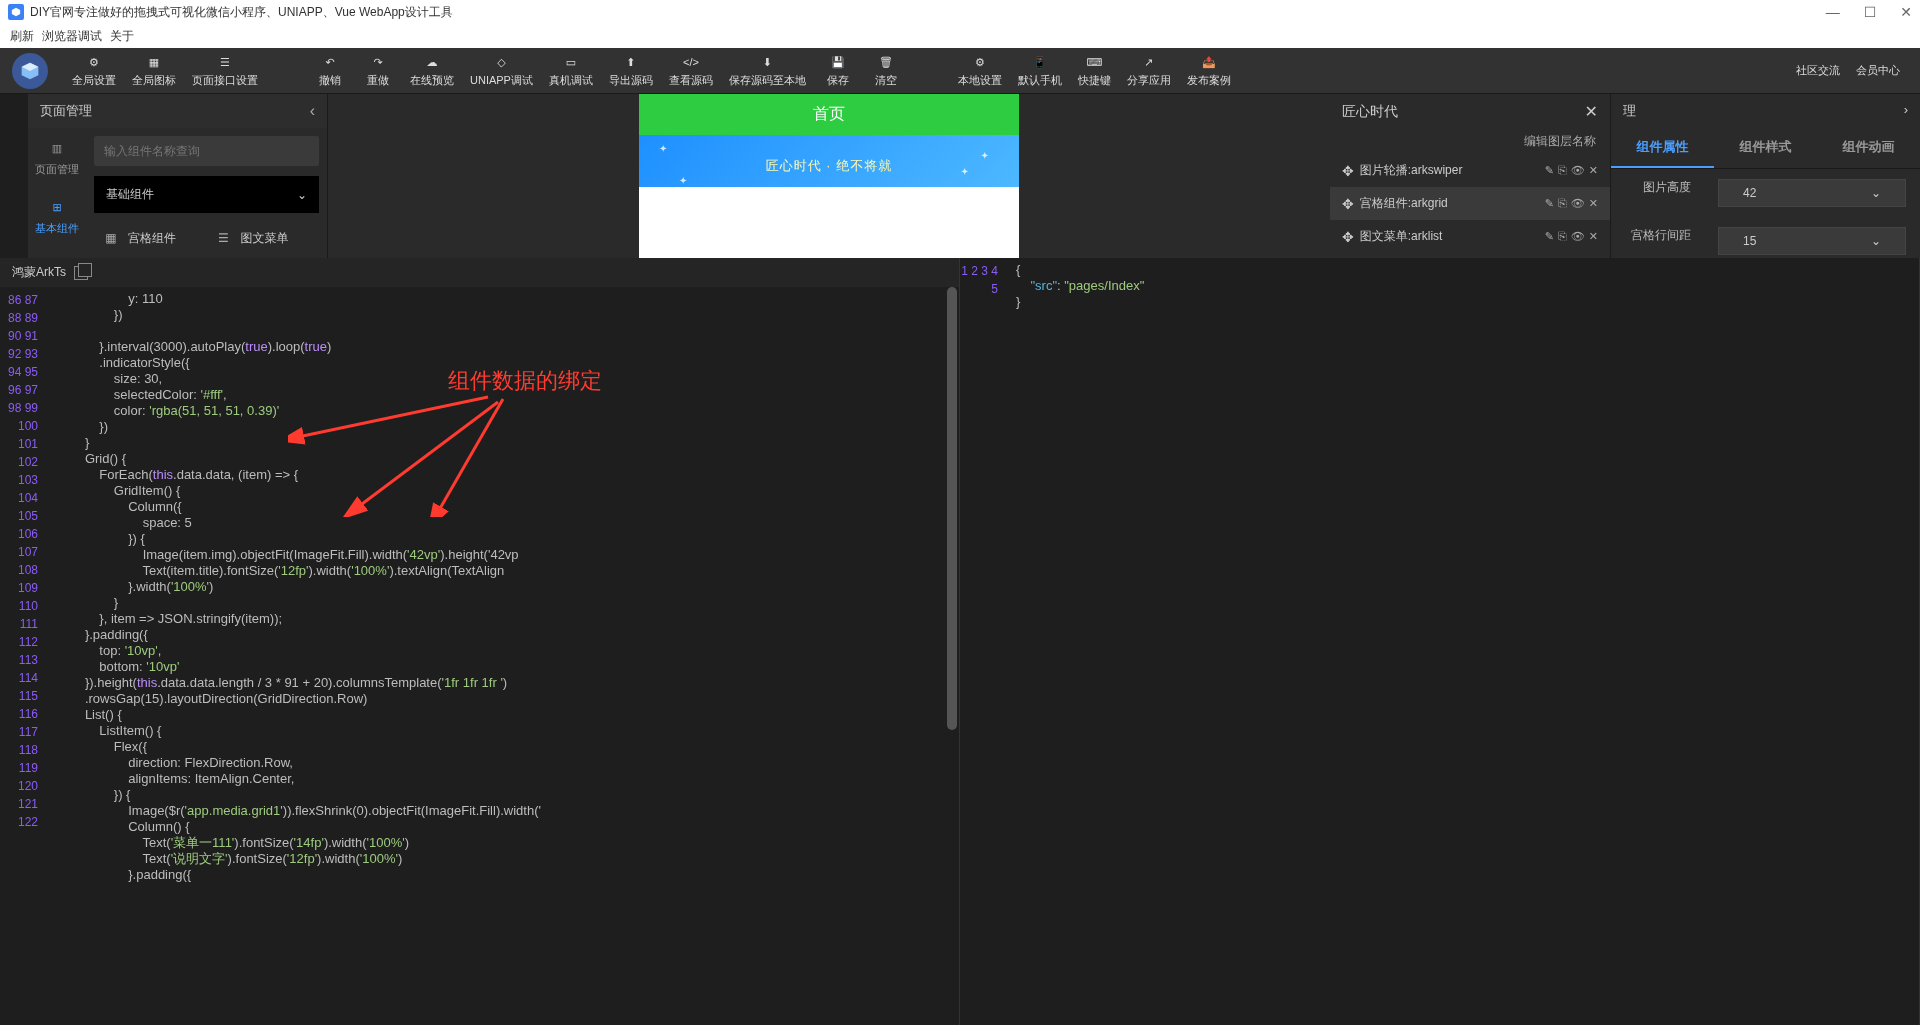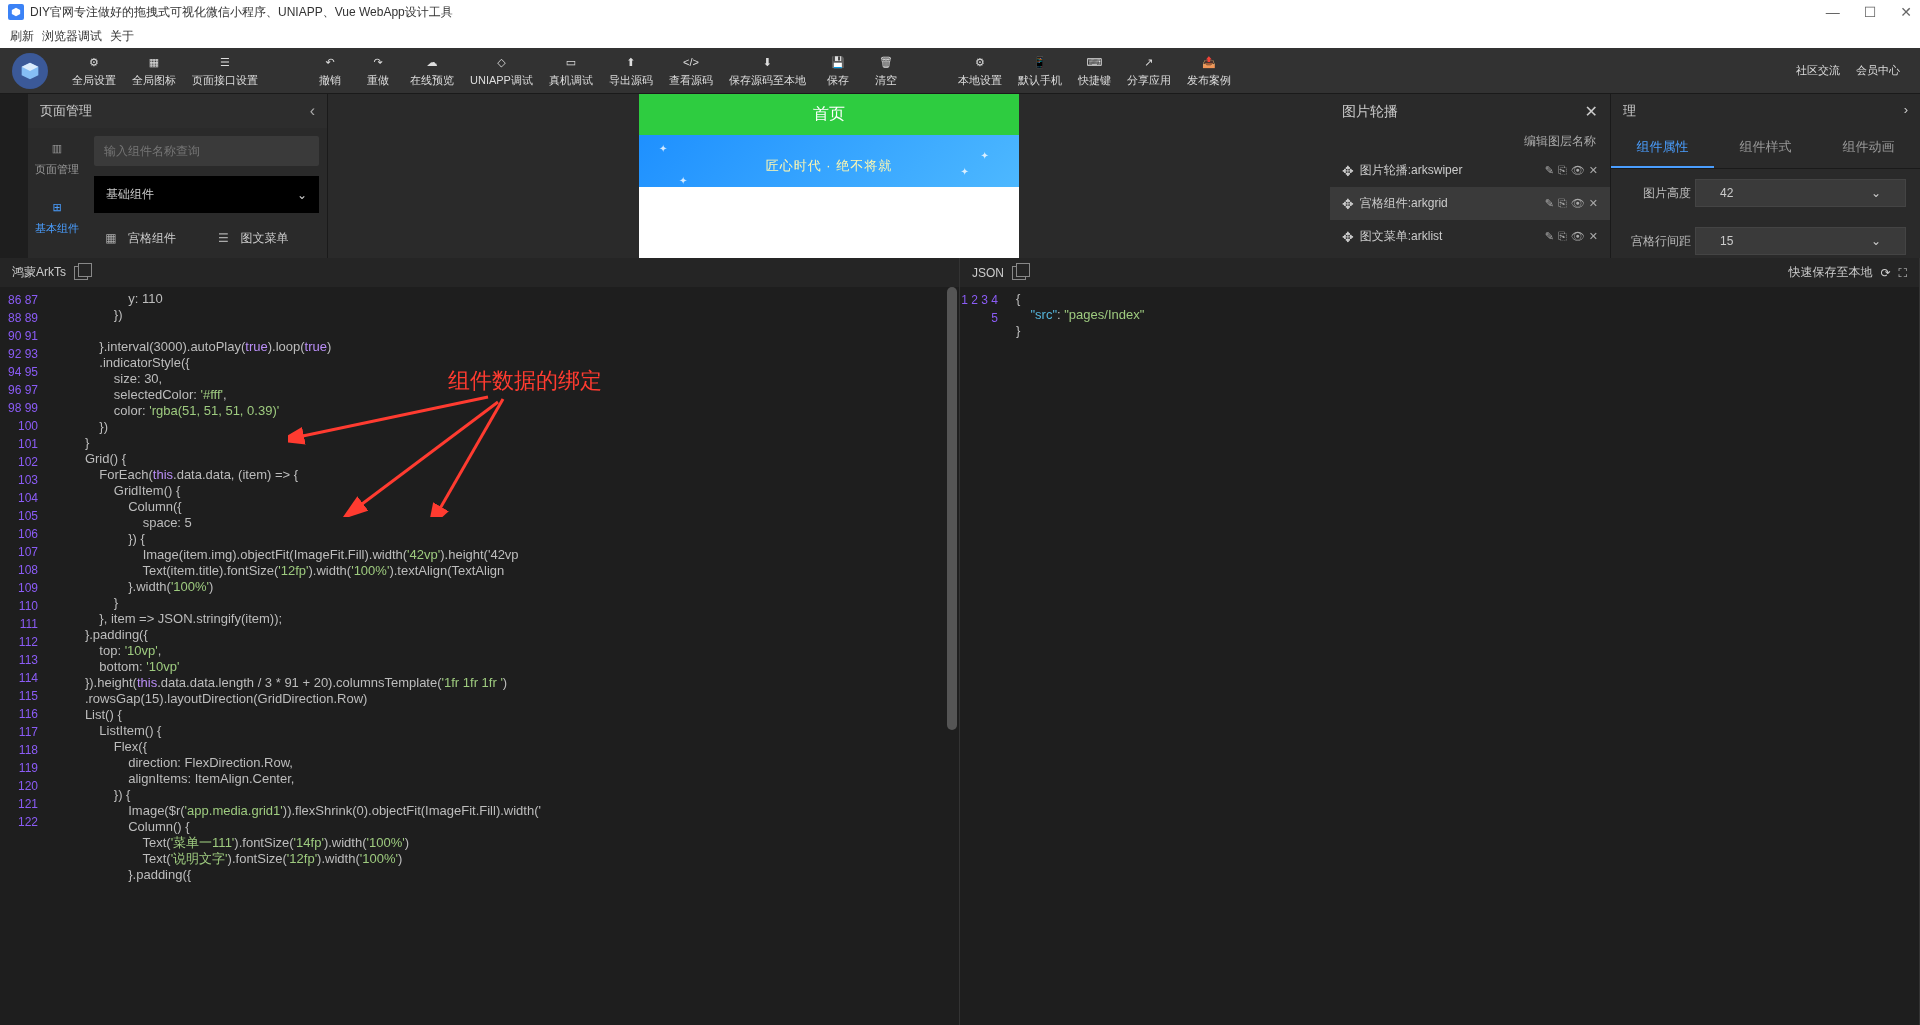--- a/index.html
+++ b/index.html
@@ -61,23 +61,23 @@
 .layer-item { display: flex; align-items: center; justify-content: space-between; padding: 8px 12px; font-size: 12px; cursor: pointer; }
 .layer-item.selected { background: #3a3a3a; }
 .layer-item-left { display: flex; align-items: center; gap: 6px; }
 .layer-item-icons { display: flex; gap: 4px; color: #aaa; font-size: 11px; }
 .layer-move-icon { font-size: 14px; }
 
 
 .right-panel { width: 310px; background: #2a2a2a; border-left: 1px solid #1a1a1a; }
 .rp-header { display: flex; justify-content: space-between; padding: 8px 12px; font-size: 13px; }
 .rp-tabs { display: flex; border-bottom: 1px solid #1a1a1a; }
-.rp-tab { flex: 1; text-align: center; padding: 10px 0; font-size: 13px; cursor: pointer; color: #999; }
+.rp-tab { flex: 1; text-align: center; padding: 10px 0; font-size: 13px; cursor: pointer; color: #999; font-weight: bold; }
 .rp-tab.active { color: #4a9eff; border-bottom: 2px solid #4a9eff; }
-.rp-row { display: flex; align-items: center; padding: 10px 14px; gap: 4px; font-size: 12px; }
+.rp-row { display: flex; padding: 10px 14px; gap: 27px; font-size: 12px; }
 .rp-label { width: 66px; text-align: right; color: #bbb; }
 .rp-input { flex: 1; background: #3a3a3a; border: 1px solid #444; color: #ccc; padding: 6px 24px; font-size: 12px; display: flex; justify-content: space-between; align-items: center; }
 
 
 .code-area { display: flex; height: calc(1025px - 24px - 24px - 46px - 164px); }
 .code-pane { flex: 1; background: #1e1e1e; display: flex; flex-direction: column; border-right: 1px solid #333; overflow: hidden; }
 .code-pane-header { display: flex; align-items: center; padding: 6px 12px; font-size: 12px; background: #252525; gap: 8px; justify-content: space-between; }
 .code-pane-header-left { display: flex; align-items: center; gap: 8px; }
 .code-body { flex: 1; display: flex; font-family: Consolas, Monaco, monospace; font-size: 13px; overflow: hidden; position: relative; }
 .gutter { width: 48px; text-align: right; color: #8b5cf6; padding: 4px 10px 4px 0; line-height: 18px; user-select: none; background: #1e1e1e; font-size: 12px; }
@@ -251,21 +251,21 @@
         <span class="star" style="top:40px;left:40px">✦</span>
         <span class="star" style="top:15px;right:30px">✦</span>
         <span class="star" style="bottom:10px;right:50px">✦</span>
         <div class="line2">匠心时代 · 绝不将就</div>
       </div>
     </div>
   </div>
 
   <div class="layer-panel">
     <div class="layer-header">
-      <span>图片轮播</span>
+      <span>匠心时代</span>
       <span class="layer-close">✕</span>
     </div>
     <div class="layer-sub">编辑图层名称</div>
     <div class="layer-item">
       <div class="layer-item-left">
           <span class="layer-move-icon">✥</span>
           <span>图片轮播:arkswiper</span>
         </div>
       <div class="layer-item-icons">
           <span>✎</span>
@@ -421,31 +421,20 @@
             </defs>
           <line x1="200" y1="10" x2="10" y2="50" stroke="#ff3b30" stroke-width="3" marker-end="url(#ah)"></line>
           <line x1="210" y1="15" x2="70" y2="120" stroke="#ff3b30" stroke-width="3" marker-end="url(#ah)"></line>
           <line x1="215" y1="12" x2="150" y2="125" stroke="#ff3b30" stroke-width="3" marker-end="url(#ah)"></line>
         </svg>
       </div>
       <div class="scrollbar-v"></div>
     </div>
   </div>
   <div class="code-pane">
-    <div class="code-pane-header">
-      <div class="code-pane-header-left">
-        <span>JSON</span>
-        <span class="copy-icon"></span>
-      </div>
-      <div style="display:flex;gap:8px;align-items:center">
-        <span>快速保存至本地</span>
-        <span>⟳</span>
-        <span>⛶</span>
-      </div>
-    </div>
     <div class="code-body">
       <div class="gutter" id="gutter-right">1
 2
 3
 4
 5
 </div>
       <div class="code-text" id="code-right">{
     <span class="c-prop">"src"</span>: <span class="c-str">"pages/Index"</span>
 }

